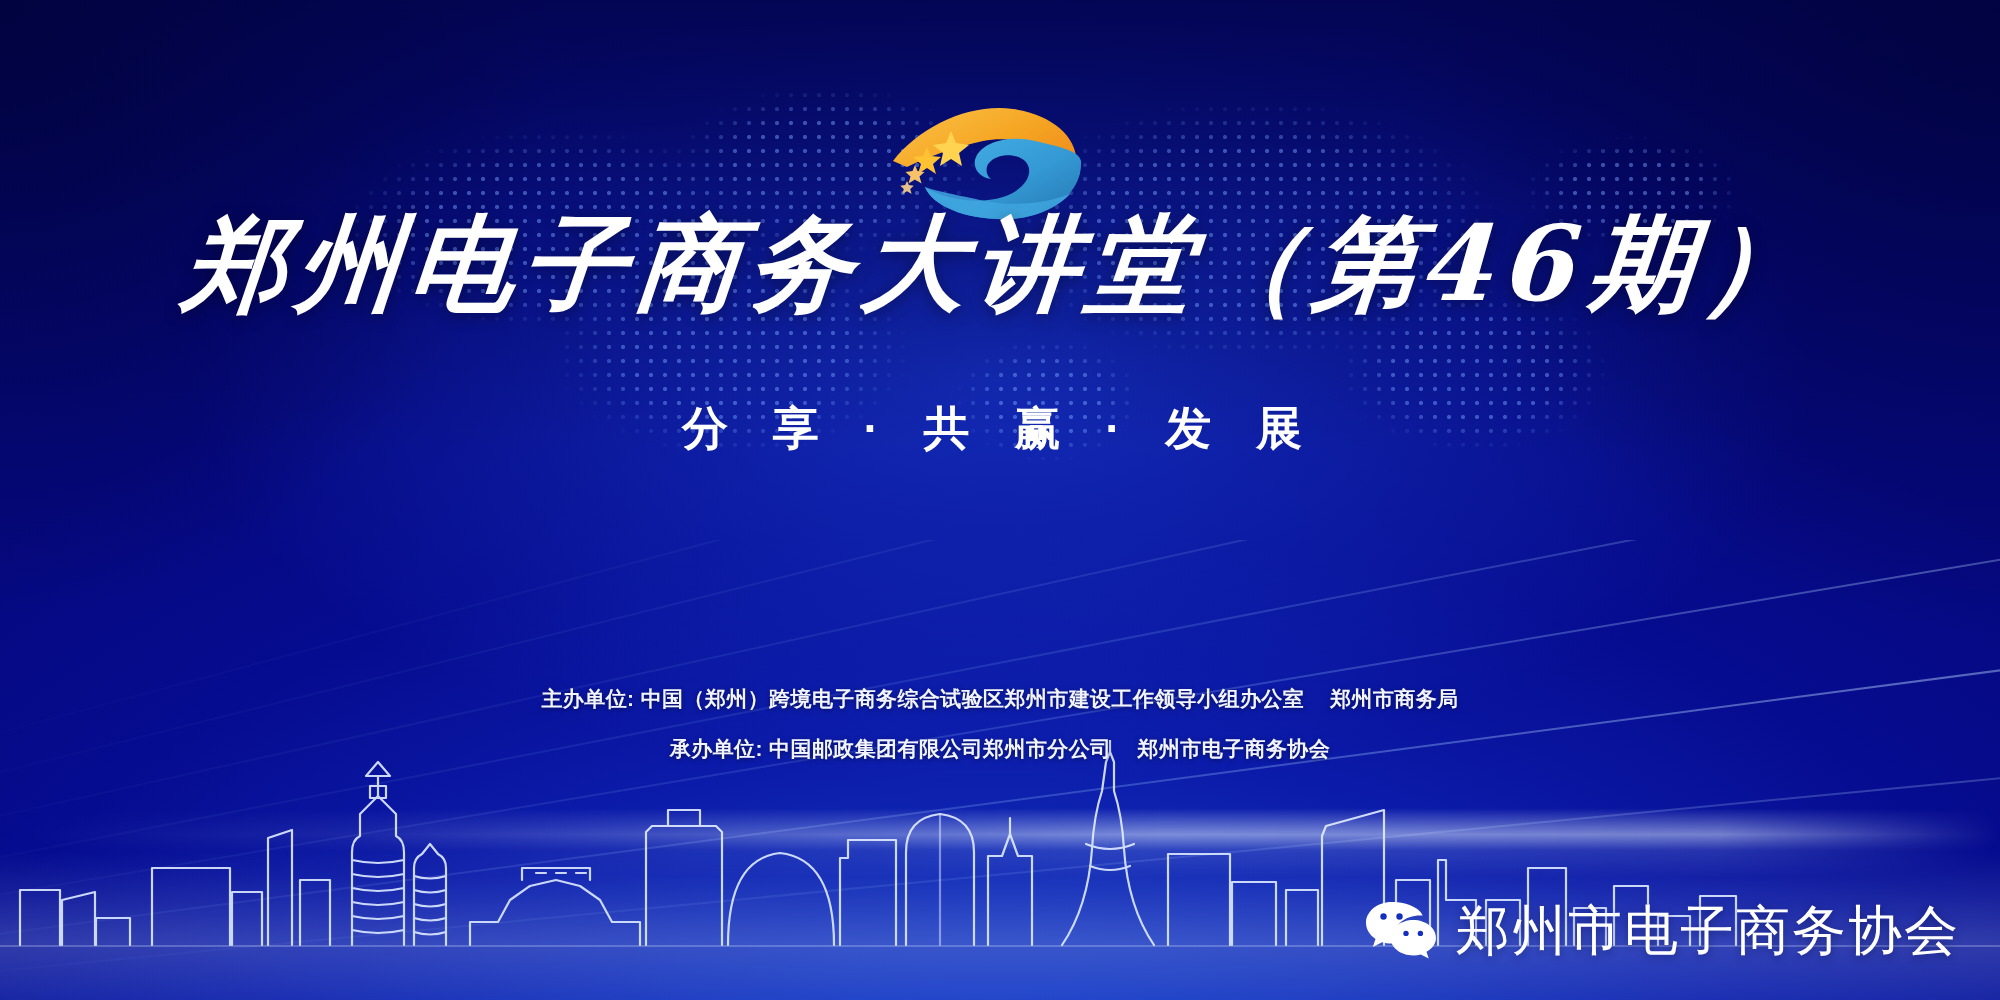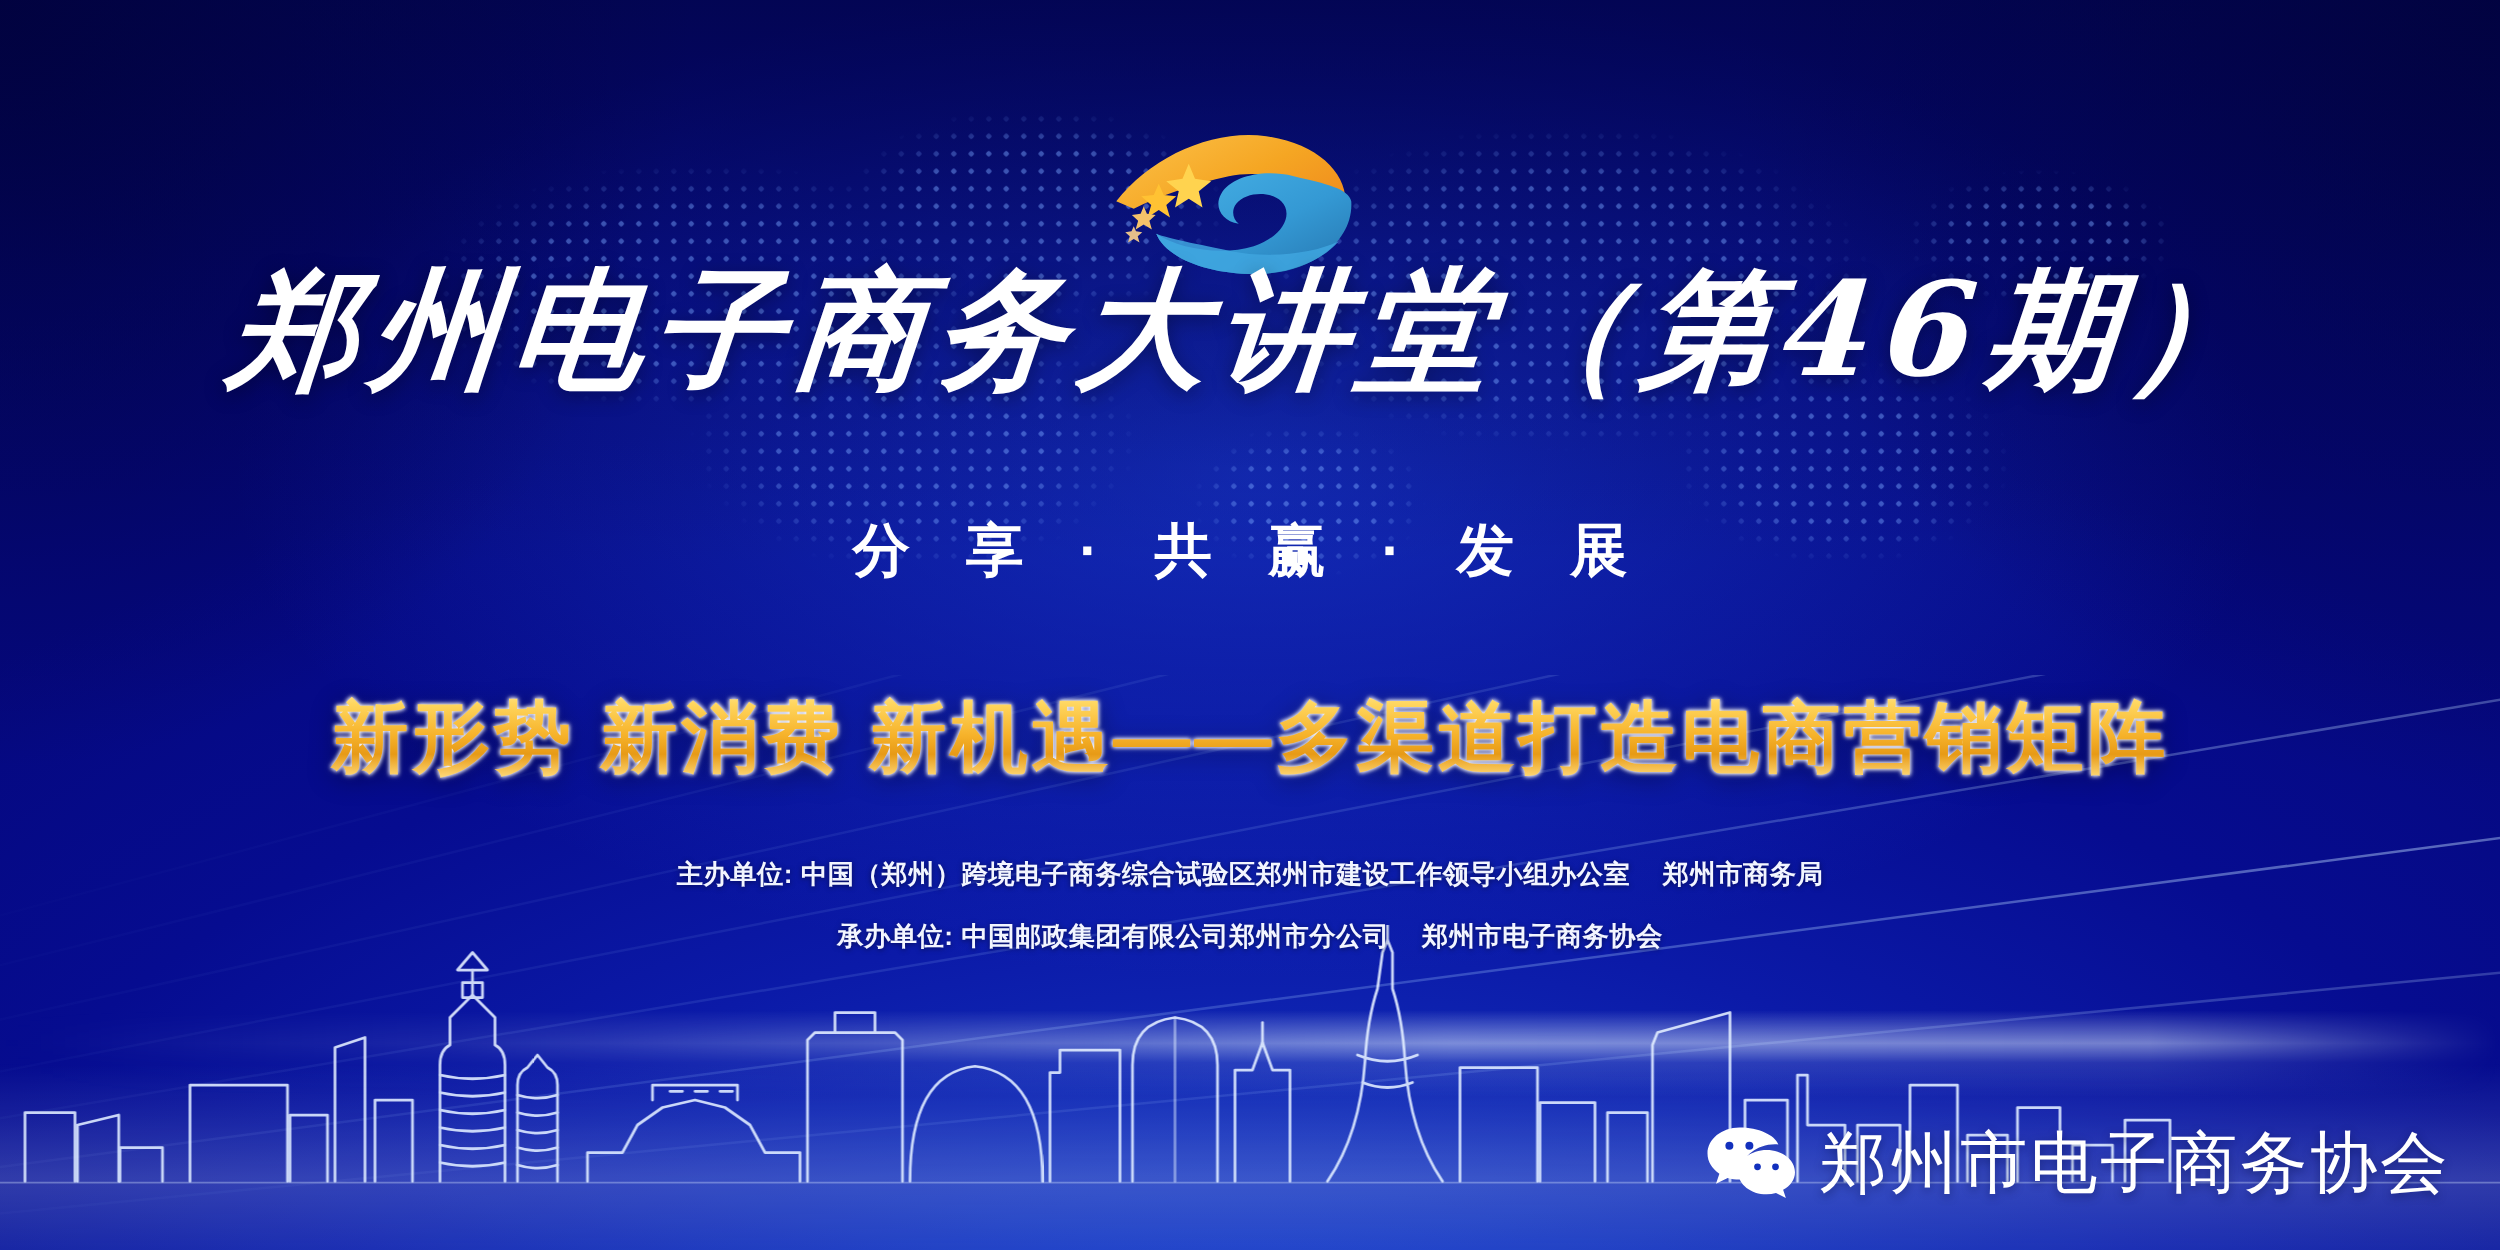--- a/index.html
+++ b/index.html
@@ -102,21 +102,20 @@
     white-space:nowrap;
     text-shadow:0 3px 16px rgba(0,0,0,.35);
     transform:skewX(-5deg);
   }
   .subtitle{
     position:absolute;left:0;right:0;top:398px;
     text-align:center;
     font-size:46px;font-weight:700;color:#ffffff;
     letter-spacing:16px;
     white-space:nowrap;
-    margin-top:12px;
   }
   .headline{
     position:absolute;left:0;right:0;top:548px;
     text-align:center;
     font-size:62px;font-weight:700;
     letter-spacing:3px;white-space:nowrap;
     background:linear-gradient(180deg,#ffe9a8 0%,#ffd65e 18%,#f6b22a 48%,#e79a16 66%,#ffd978 88%,#fff0bb 100%);
     -webkit-background-clip:text;background-clip:text;
     color:transparent;-webkit-text-fill-color:transparent;
     filter:drop-shadow(0 0 1.5px rgba(255,255,255,.95))
@@ -260,21 +259,20 @@
                C92 82 86 70 92 60 C100 46 126 40 150 46 C176 52 194 56 196 66 Z" fill="url(#gBlue)"></path>
       <path d="M40 92 C48 112 84 126 126 124 C152 122 174 112 186 98
                C166 108 130 112 100 106 C72 100 50 96 40 92 Z" fill="#3FA6DF" opacity=".85"></path>
     </svg>
   </div>
 
   <div class="title">郑州电子商务大讲堂（第46期）</div>
 
   <div class="subtitle">分 享 · 共 赢 · 发 展</div>
 
-  <div class="headline">新形势 新消费 新机遇——多渠道打造电商营销矩阵</div>
 
   <div class="org org-2">
     <span>承办单位:</span>
     <span>中国邮政集团有限公司郑州市分公司</span><span class="sep"></span><span>郑州市电子商务协会</span>
   </div>
 
   <div class="org org-1">
     <span>主办单位:</span>
     <span>中国（郑州）跨境电子商务综合试验区郑州市建设工作领导小组办公室</span><span class="sep"></span><span>郑州市商务局</span>
   </div>

